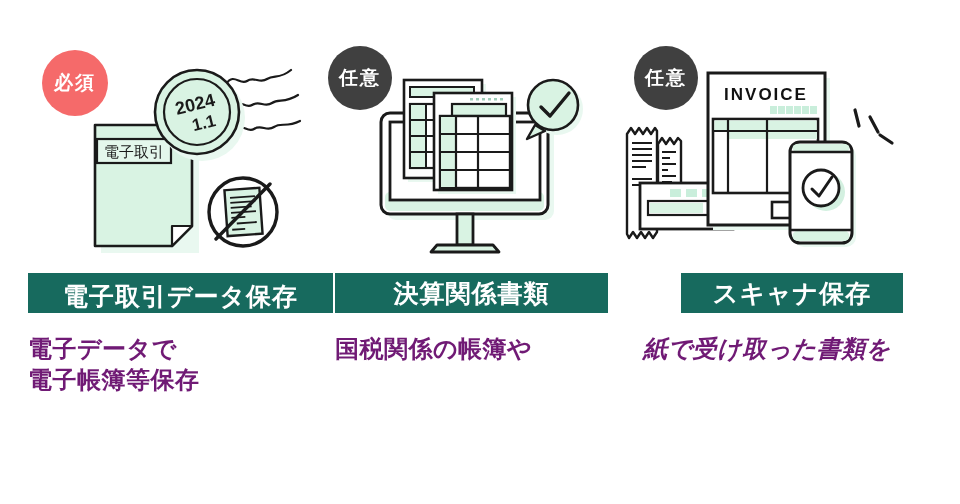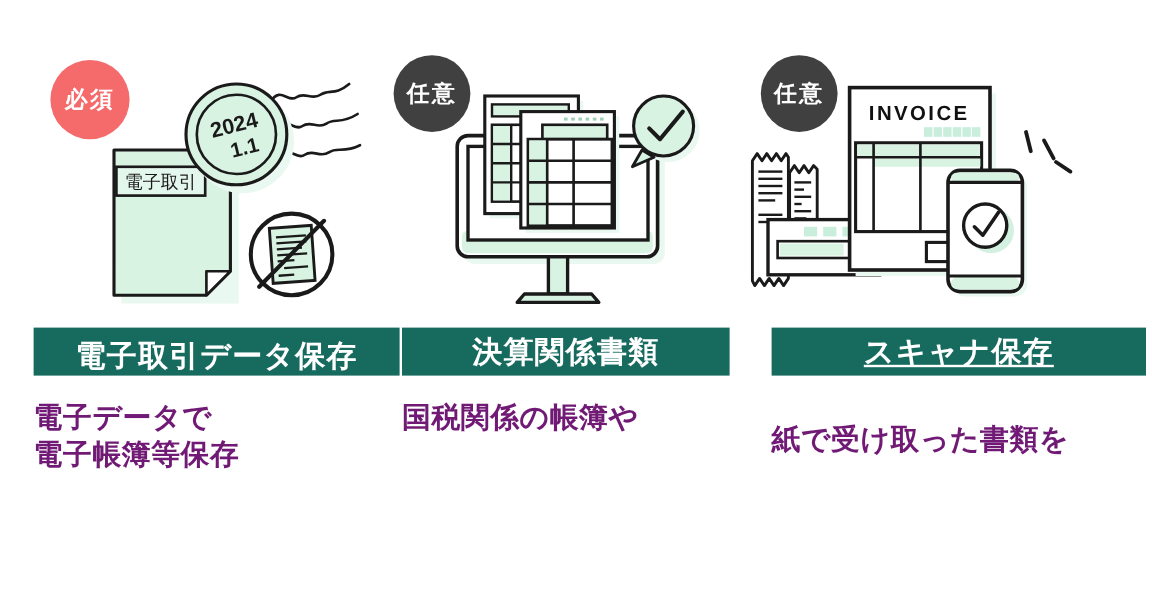--- a/index.html
+++ b/index.html
@@ -202,28 +202,28 @@
   <div class="badge teal" style="left:634px; top:46px; width:64px; height:64px;">
     <span>任意</span>
   </div>
 
   <div class="title-bar" style="left:28px; top:273px; width:305px;align-items:flex-end;">
     <span>電子取引データ保存</span>
   </div>
   <div class="title-bar" style="left:335px; top:273px; width:273px;">
     <span>決算関係書類</span>
   </div>
-  <div class="title-bar" style="left:643px; top:273px; width:312px;text-decoration:underline;">
+  <div class="title-bar" style="left:681px; top:273px; width:222px;">
     <span>スキャナ保存</span>
   </div>
 
   <div class="desc" style="left:28px; top:333px; width:271px;">
     <div>電子データで</div>
     <div>電子帳簿等保存</div>
   </div>
   <div class="desc" style="left:335px; top:333px; width:273px;">
     <div>国税関係の帳簿や</div>
   </div>
-  <div class="desc" style="left:643px; top:351px; width:274px;">
+  <div class="desc" style="left:643px; top:333px; width:274px;font-style:italic;">
     <div>紙で受け取った書類を</div>
   </div>
 
 </div>
 
 </body></html>

